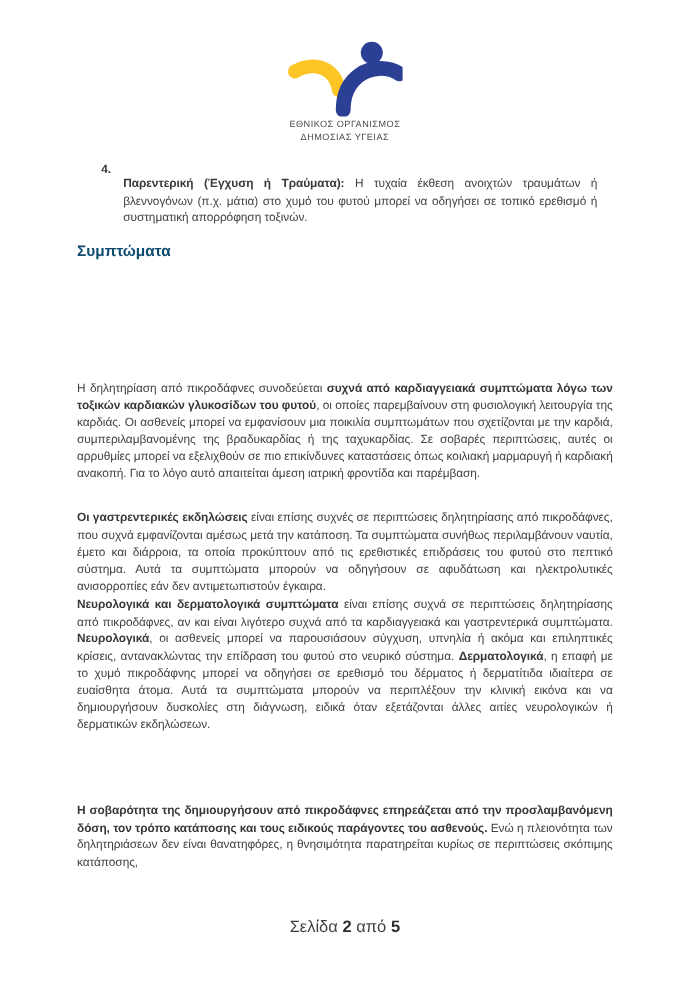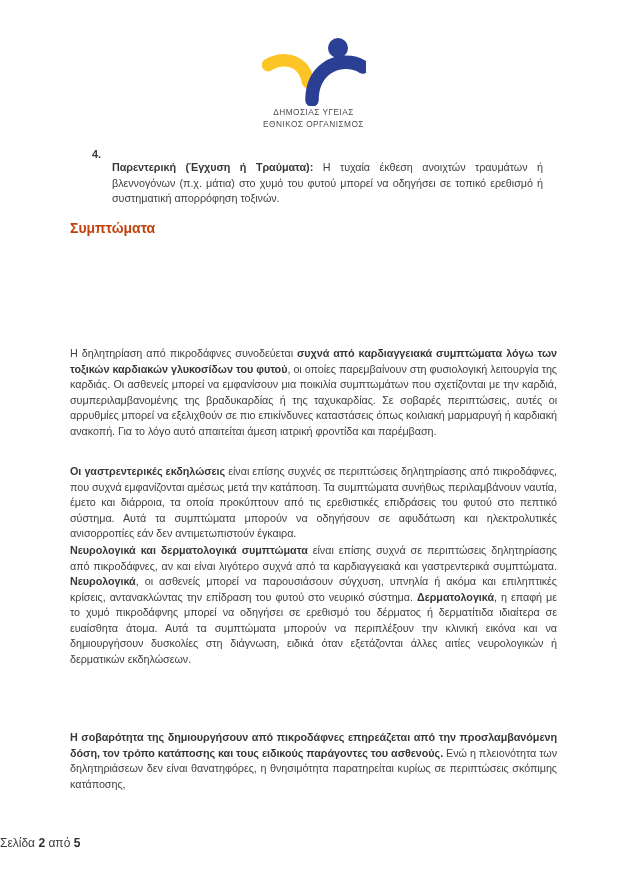--- a/index.html
+++ b/index.html
@@ -23,49 +23,49 @@
     position:absolute;left:70px;width:487px;
     font-size:10.8px;line-height:15.5px;letter-spacing:-.05px;
     text-align:justify;margin:0;
   }
   .textblock b{font-weight:bold;color:#383838;}
   .list-item{left:92px;width:451px;display:flex;}
   .list-item .num{flex:0 0 20px;font-weight:bold;color:#383838;}
   .list-item .list-text{flex:1;text-align:justify;margin-top:13px;}
   .heading{
     position:absolute;left:70px;width:487px;margin:0;
-    font-size:14px;line-height:18px;font-weight:bold;color:#c2410c;
+    font-size:14px;line-height:18px;font-weight:bold;color:#0c4a6e;
     letter-spacing:0;
   }
   .pos-list{top:147px;}
   .pos-heading{top:219px;}
   .pos-p1{top:263px;}
   .pos-p2{top:346px;}
   .pos-p3{top:464px;}
   .pos-p4{top:543px;}
   .pos-p5{top:730px;}
   .footer{
     position:absolute;top:836px;left:0;right:0;
-    text-align:left;font-size:12px;line-height:14px;color:#3f3f3f;
+    text-align:center;font-size:15px;line-height:14px;color:#3f3f3f;
   }
   .footer b{color:#2e2e2e;}
 </style>
 </head>
 <body>
 
 <div class="page">
 
   <div class="logo">
     <svg width="104" height="70" viewBox="0 0 104 70" aria-hidden="true">
       <path d="M 6 29 C 18 22 31 23 39 31 C 43 35 45 40 46 46" fill="none" stroke-width="12.5" stroke-linecap="round" style="stroke: rgb(253, 196, 37);"></path>
       <path d="M 101 31 C 90 24 75 25 65 32 C 55 39 50 50 50 64" fill="none" stroke-width="13.5" stroke-linecap="round" style="stroke: rgb(43, 63, 148);"></path>
       <circle cx="76" cy="12" r="10" style="fill: rgb(43, 63, 148);"></circle>
     </svg>
+    <div class="logo-caption">ΕΘΝΙΚΟΣ ΟΡΓΑΝΙΣΜΟΣ</div>
     <div class="logo-caption">ΔΗΜΟΣΙΑΣ ΥΓΕΙΑΣ</div>
-    <div class="logo-caption">ΕΘΝΙΚΟΣ ΟΡΓΑΝΙΣΜΟΣ</div>
   </div>
 
   <div class="textblock list-item pos-list">
     <span class="num">4.</span>
     <span class="list-text"><b>Παρεντερική (Έγχυση ή Τραύματα): </b><span>Η τυχαία έκθεση ανοιχτών τραυμάτων ή βλεννογόνων (π.χ. μάτια) στο χυμό του φυτού μπορεί να οδηγήσει σε τοπικό ερεθισμό ή συστηματική απορρόφηση τοξινών.</span></span>
   </div>
 
   <h1 class="heading pos-heading">Συμπτώματα</h1>
 
 

